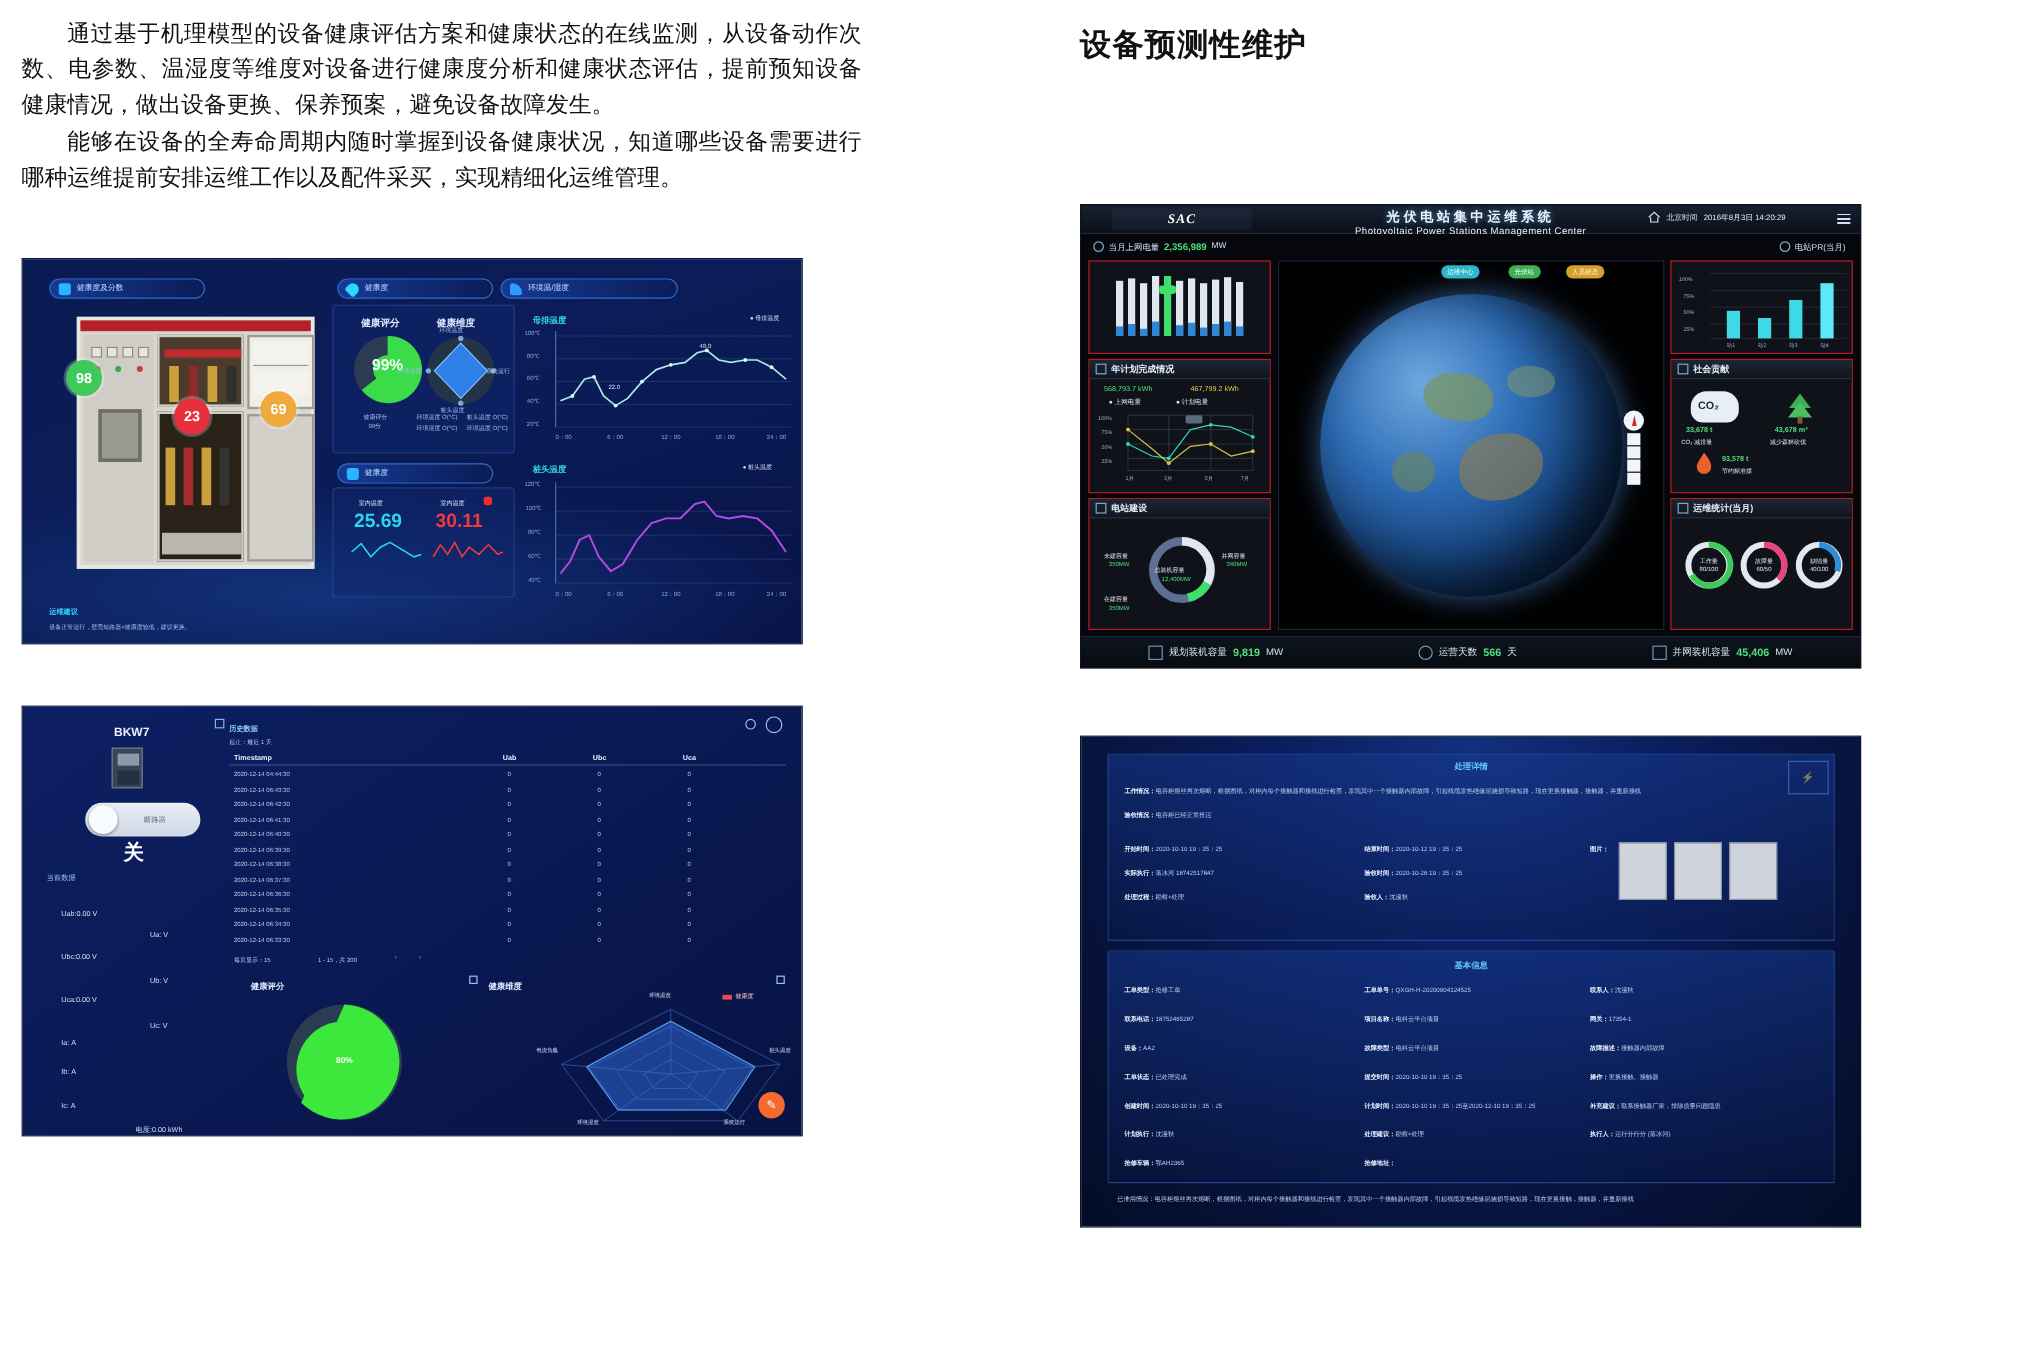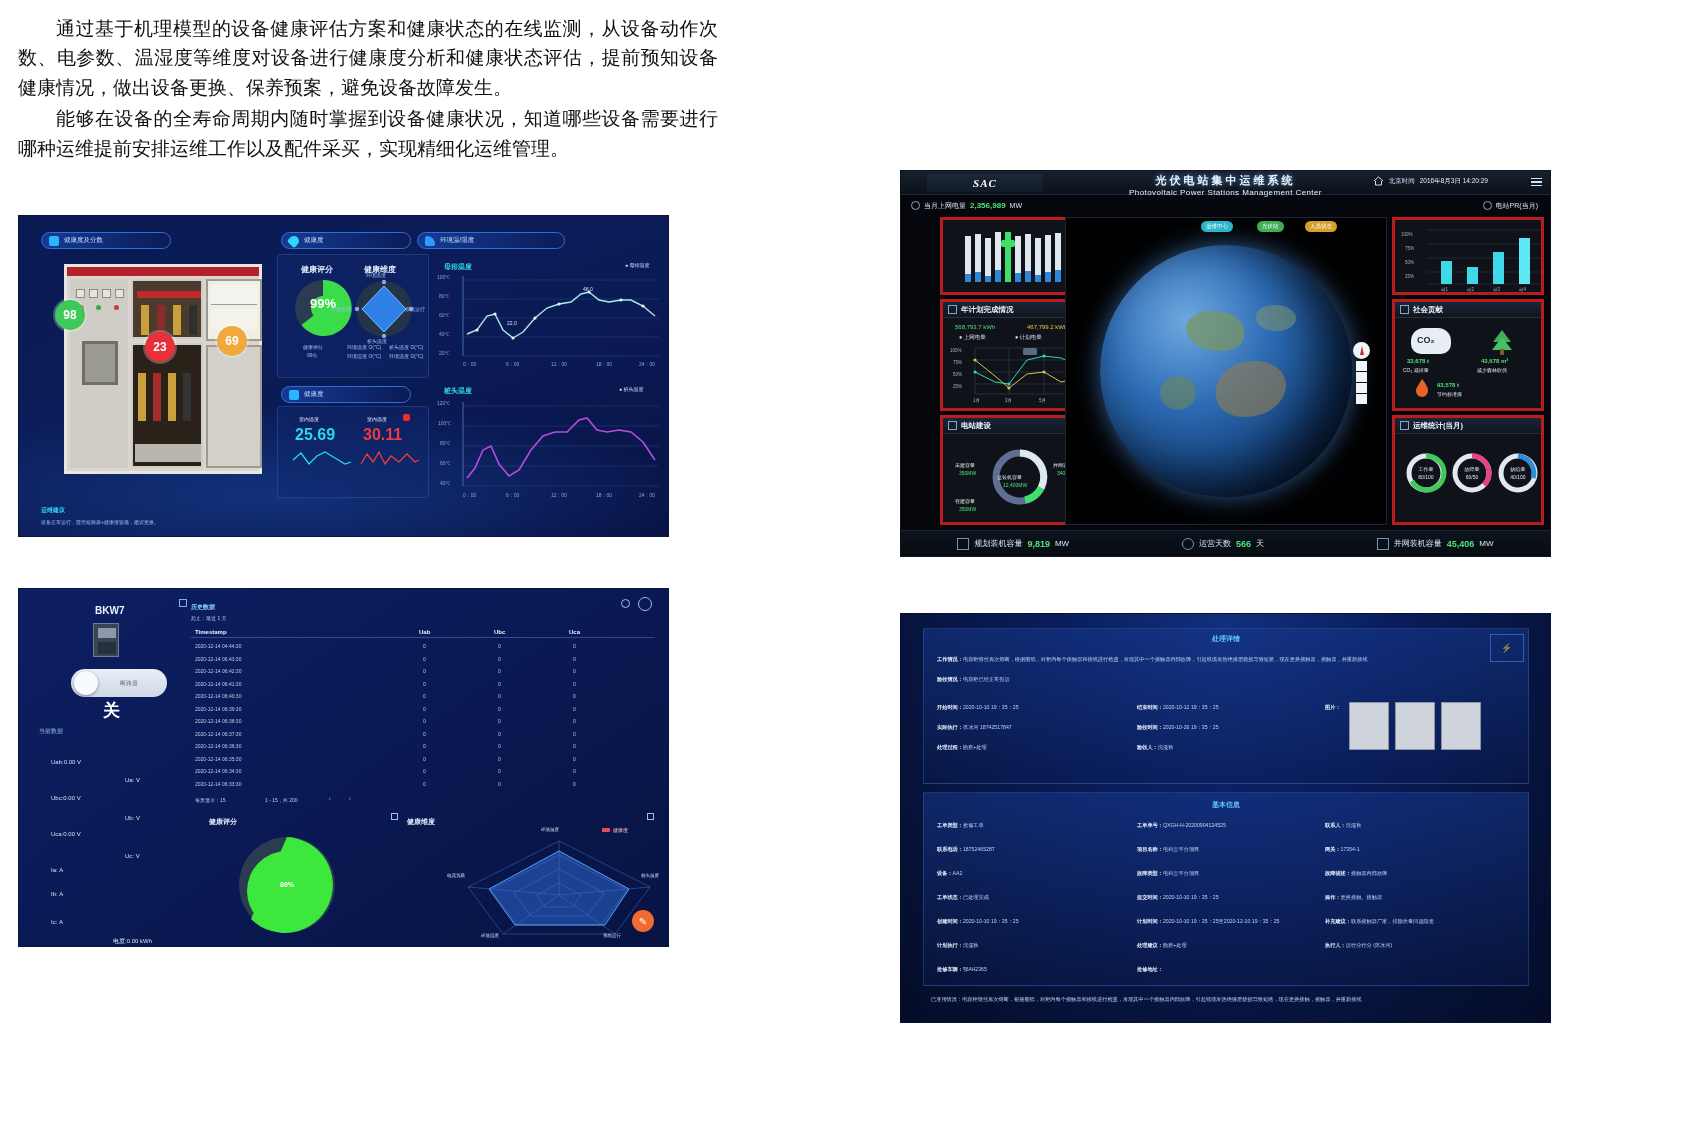--- a/index.html
+++ b/index.html
@@ -108,21 +108,21 @@
     border:1px solid #2b3away;display:flex;align-items:center;justify-content:center;}
   .logo b{font-family:"Liberation Serif",serif;font-style:italic;color:#fff;font-size:11px;letter-spacing:1px;}
   .ctitle{position:absolute;left:0;right:0;top:2px;text-align:center;}
   .ctitle .cn{font-family:"Liberation Sans",sans-serif;font-size:11px;color:#eaf4ff;letter-spacing:3px;font-weight:bold;
     text-shadow:0 0 6px rgba(120,190,255,.7);}
   .ctitle .en{font-family:"Liberation Sans",sans-serif;font-size:8px;color:#e8f2ff;letter-spacing:.4px;}
   .kpi{position:absolute;height:17px;display:flex;align-items:center;gap:4px;
     font-family:"Liberation Sans",sans-serif;font-size:7px;color:#cfe2f7;}
   .kpi .cir{width:9px;height:9px;border:1px solid #7fa8cc;border-radius:50%;}
   .kpi .val{color:#4ee07a;font-weight:bold;font-size:8px;}
-  .sidepanel{position:absolute;background:rgba(16,19,26,.92);border:3px solid #b91c1c;margin-left:33px;}
+  .sidepanel{position:absolute;background:rgba(16,19,26,.92);border:1px solid #b91c1c;}
   .sphead{height:16px;background:linear-gradient(180deg,#1b2535,#10161f);
     border-bottom:1px solid #27303f;display:flex;align-items:center;gap:4px;padding:0 5px;}
   .sphead .gi{width:9px;height:9px;border:1px solid #7fa8cc;}
   .sphead span{font-family:"Liberation Sans",sans-serif;font-size:7.5px;color:#e6f0fb;font-weight:bold;}
   .tag{position:absolute;height:11px;border-radius:6px;display:flex;align-items:center;gap:2px;
     padding:0 5px;font-family:"Liberation Sans",sans-serif;font-size:5.5px;color:#fff;}
   .botbar{position:absolute;left:0;bottom:0;width:100%;height:26px;
     background:linear-gradient(180deg,#0d141d,#070b11);border-top:1px solid #1b2535;
     display:flex;align-items:center;justify-content:space-around;}
   .botbar .bi{display:flex;align-items:center;gap:5px;font-family:"Liberation Sans",sans-serif;
@@ -166,20 +166,21 @@
 <body>
 
 <div class="page">
 
   <div class="col col-left">
     <p class="body-text">通过基于机理模型的设备健康评估方案和健康状态的在线监测，从设备动作次数、电参数、温湿度等维度对设备进行健康度分析和健康状态评估，提前预知设备健康情况，做出设备更换、保养预案，避免设备故障发生。</p>
     <p class="body-text">能够在设备的全寿命周期内随时掌握到设备健康状况，知道哪些设备需要进行哪种运维提前安排运维工作以及配件采买，实现精细化运维管理。</p>
   </div>
 
   <div class="col col-right">
+    <h2 class="sec-title">设备预测性维护</h2>
   </div>
 
   <div class="shot" id="shot1">
     <div class="glow"></div>
 
     <div class="pill" style="left:22px;top:16px;width:130px;">
       <div class="ic"></div>
       <span>健康度及分数</span>
     </div>
     <div class="pill" style="left:262px;top:16px;width:130px;">

